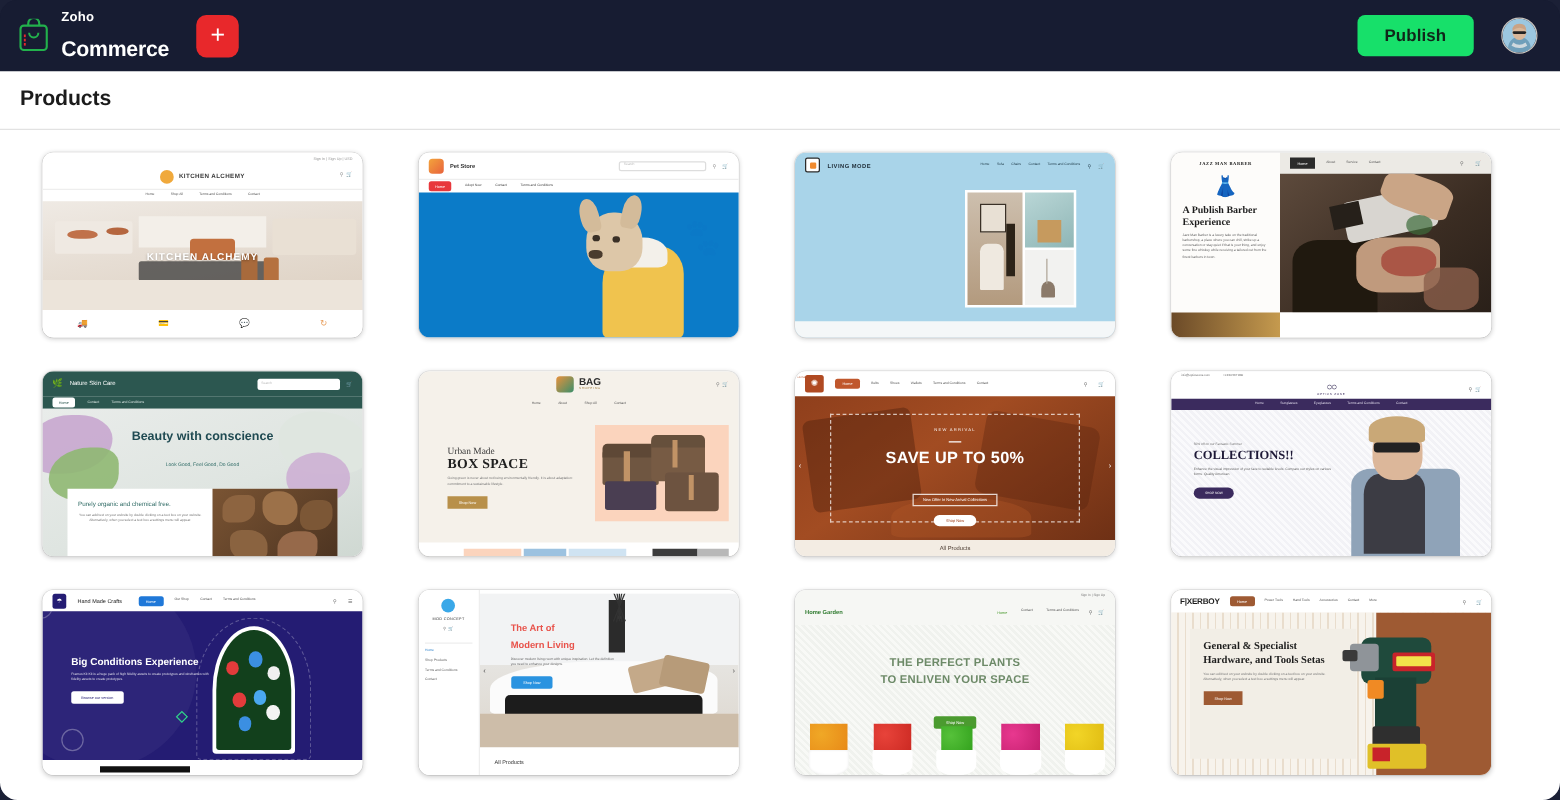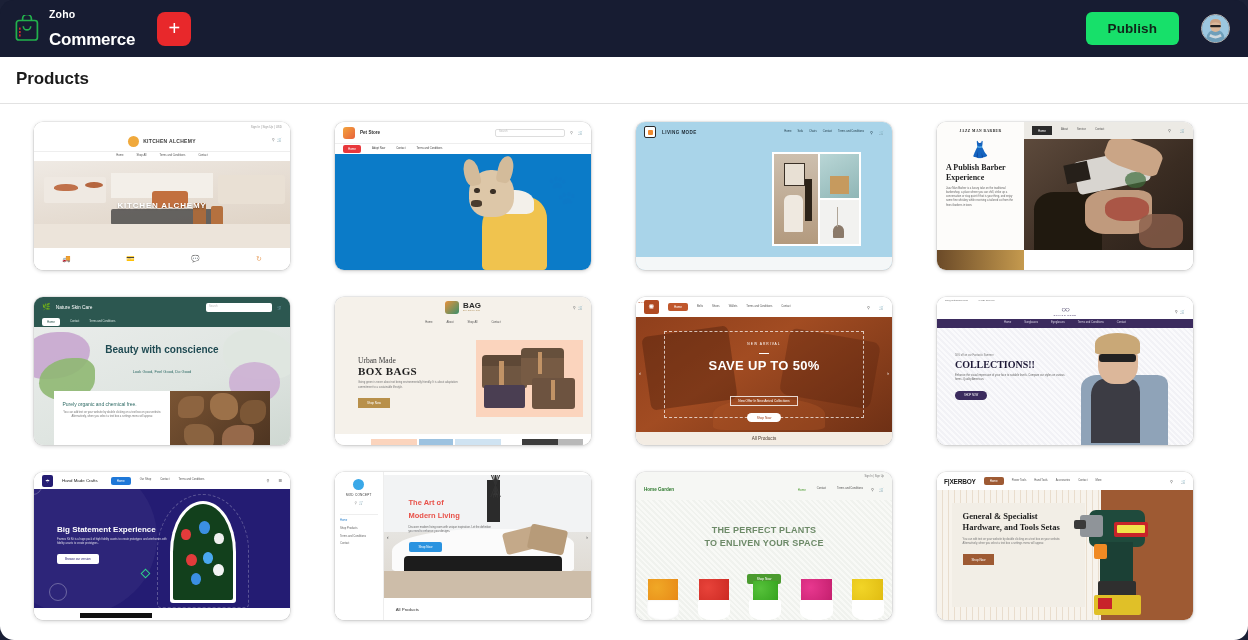--- a/index.html
+++ b/index.html
@@ -346,21 +346,21 @@
           </div>
           <div style="position:absolute;right:8px;top:8px;font-size:4px;color:#777">⚲ &nbsp;🛒</div>
           <div style="position:absolute;left:0;right:0;top:24px;display:flex;align-items:center;justify-content:center;gap:14px">
             <span class="nano" style="color:#555">Home</span>
             <span class="nano" style="color:#555">About</span>
             <span class="nano" style="color:#555">Shop All</span>
             <span class="nano" style="color:#555">Contact</span>
           </div>
           <div style="position:absolute;left:9%;top:40%;width:40%">
             <div style="font-size:7.5px;color:#3a3a3a;font-family:'Liberation Serif',serif">Urban Made</div>
-            <div class="hero-title" style="font-size:11px;color:#1f1f1f;font-family:'Liberation Serif',serif;letter-spacing:.3px">BOX BAGS</div>
+            <div class="hero-title" style="font-size:11px;color:#1f1f1f;font-family:'Liberation Serif',serif;letter-spacing:.3px">BOX SPACE</div>
             <div class="nano" style="color:#777;margin-top:4px">Going green is never about not being environmentally friendly. It is about adaptation: commitment to a sustainable lifestyle.</div>
             <span style="display:inline-block;margin-top:5px;font-size:3px;color:#fff;background:#b8904a;padding:3px 9px">Shop Now</span>
           </div>
           <div style="position:absolute;left:55%;right:3%;top:29%;bottom:19%;background:#fbd4bd">
             <div style="position:absolute;left:6%;top:26%;width:42%;height:36%;background:#6f5641;border-radius:3px 3px 2px 2px"></div>
             <div style="position:absolute;left:6%;top:20%;width:42%;height:14%;background:#5e4836;border-radius:4px 4px 0 0"></div>
             <div style="position:absolute;left:8%;top:58%;width:38%;height:30%;background:#4a3e52;border-radius:2px"></div>
             <div style="position:absolute;left:42%;top:14%;width:40%;height:44%;background:#775b44;border-radius:3px"></div>
             <div style="position:absolute;left:42%;top:10%;width:40%;height:14%;background:#66503c;border-radius:4px 4px 0 0"></div>
             <div style="position:absolute;left:52%;top:50%;width:40%;height:40%;background:#6d5340;border-radius:3px"></div>
@@ -465,21 +465,21 @@
             <span class="nano" style="color:#555">Terms and Conditions</span>
             <div style="flex:1"></div>
             <span style="font-size:4px;color:#666">⚲</span>
             <span style="font-size:4px;color:#666">☰</span>
           </div>
           <div style="position:absolute;left:0;right:0;top:17px;bottom:12px;background:#241c73;overflow:hidden">
             <div style="position:absolute;left:-14%;top:-24%;width:62%;height:130%;background:rgba(255,255,255,.045);border-radius:50%"></div>
             <div style="position:absolute;left:6%;bottom:6%;width:18px;height:18px;border:.6px solid rgba(255,255,255,.3);border-radius:50%"></div>
             <div style="position:absolute;left:-4%;top:-10%;width:18px;height:18px;border:.6px solid rgba(255,255,255,.25);border-radius:50%"></div>
             <div style="position:absolute;left:9%;top:30%;width:44%">
-              <div class="hero-title" style="font-size:8px;color:#fff">Big Statement Experience</div>
+              <div class="hero-title" style="font-size:8px;color:#fff">Big Conditions Experience</div>
               <div class="nano" style="color:rgba(255,255,255,.8);margin-top:4px">Frames Kit Kit is a huge pack of high fidelity assets to create prototypes and wireframes with fidelity assets to create prototypes.</div>
               <span style="display:inline-block;margin-top:6px;font-size:3px;color:#241c73;background:#fff;border-radius:2px;padding:3px 8px">Browse our version</span>
             </div>
             <div style="position:absolute;left:48%;top:4%;width:36%;height:96%;border:.6px dashed rgba(255,255,255,.25);border-radius:50% 50% 4px 4px"></div>
             <div style="position:absolute;left:53%;top:10%;width:26%;height:86%;background:#fff;border-radius:50% 50% 3px 3px;padding:3px;overflow:hidden">
               <div style="position:absolute;inset:3px;background:#12401c;border-radius:50% 50% 2px 2px;overflow:hidden">
                 <div style="position:absolute;left:14%;top:26%;width:16%;height:12%;background:#e23b3b;border-radius:50%"></div>
                 <div style="position:absolute;left:44%;top:18%;width:18%;height:13%;background:#3b8fe2;border-radius:50%"></div>
                 <div style="position:absolute;left:68%;top:30%;width:16%;height:12%;background:#f0f0f0;border-radius:50%"></div>
                 <div style="position:absolute;left:22%;top:52%;width:18%;height:13%;background:#e23b3b;border-radius:50%"></div>

